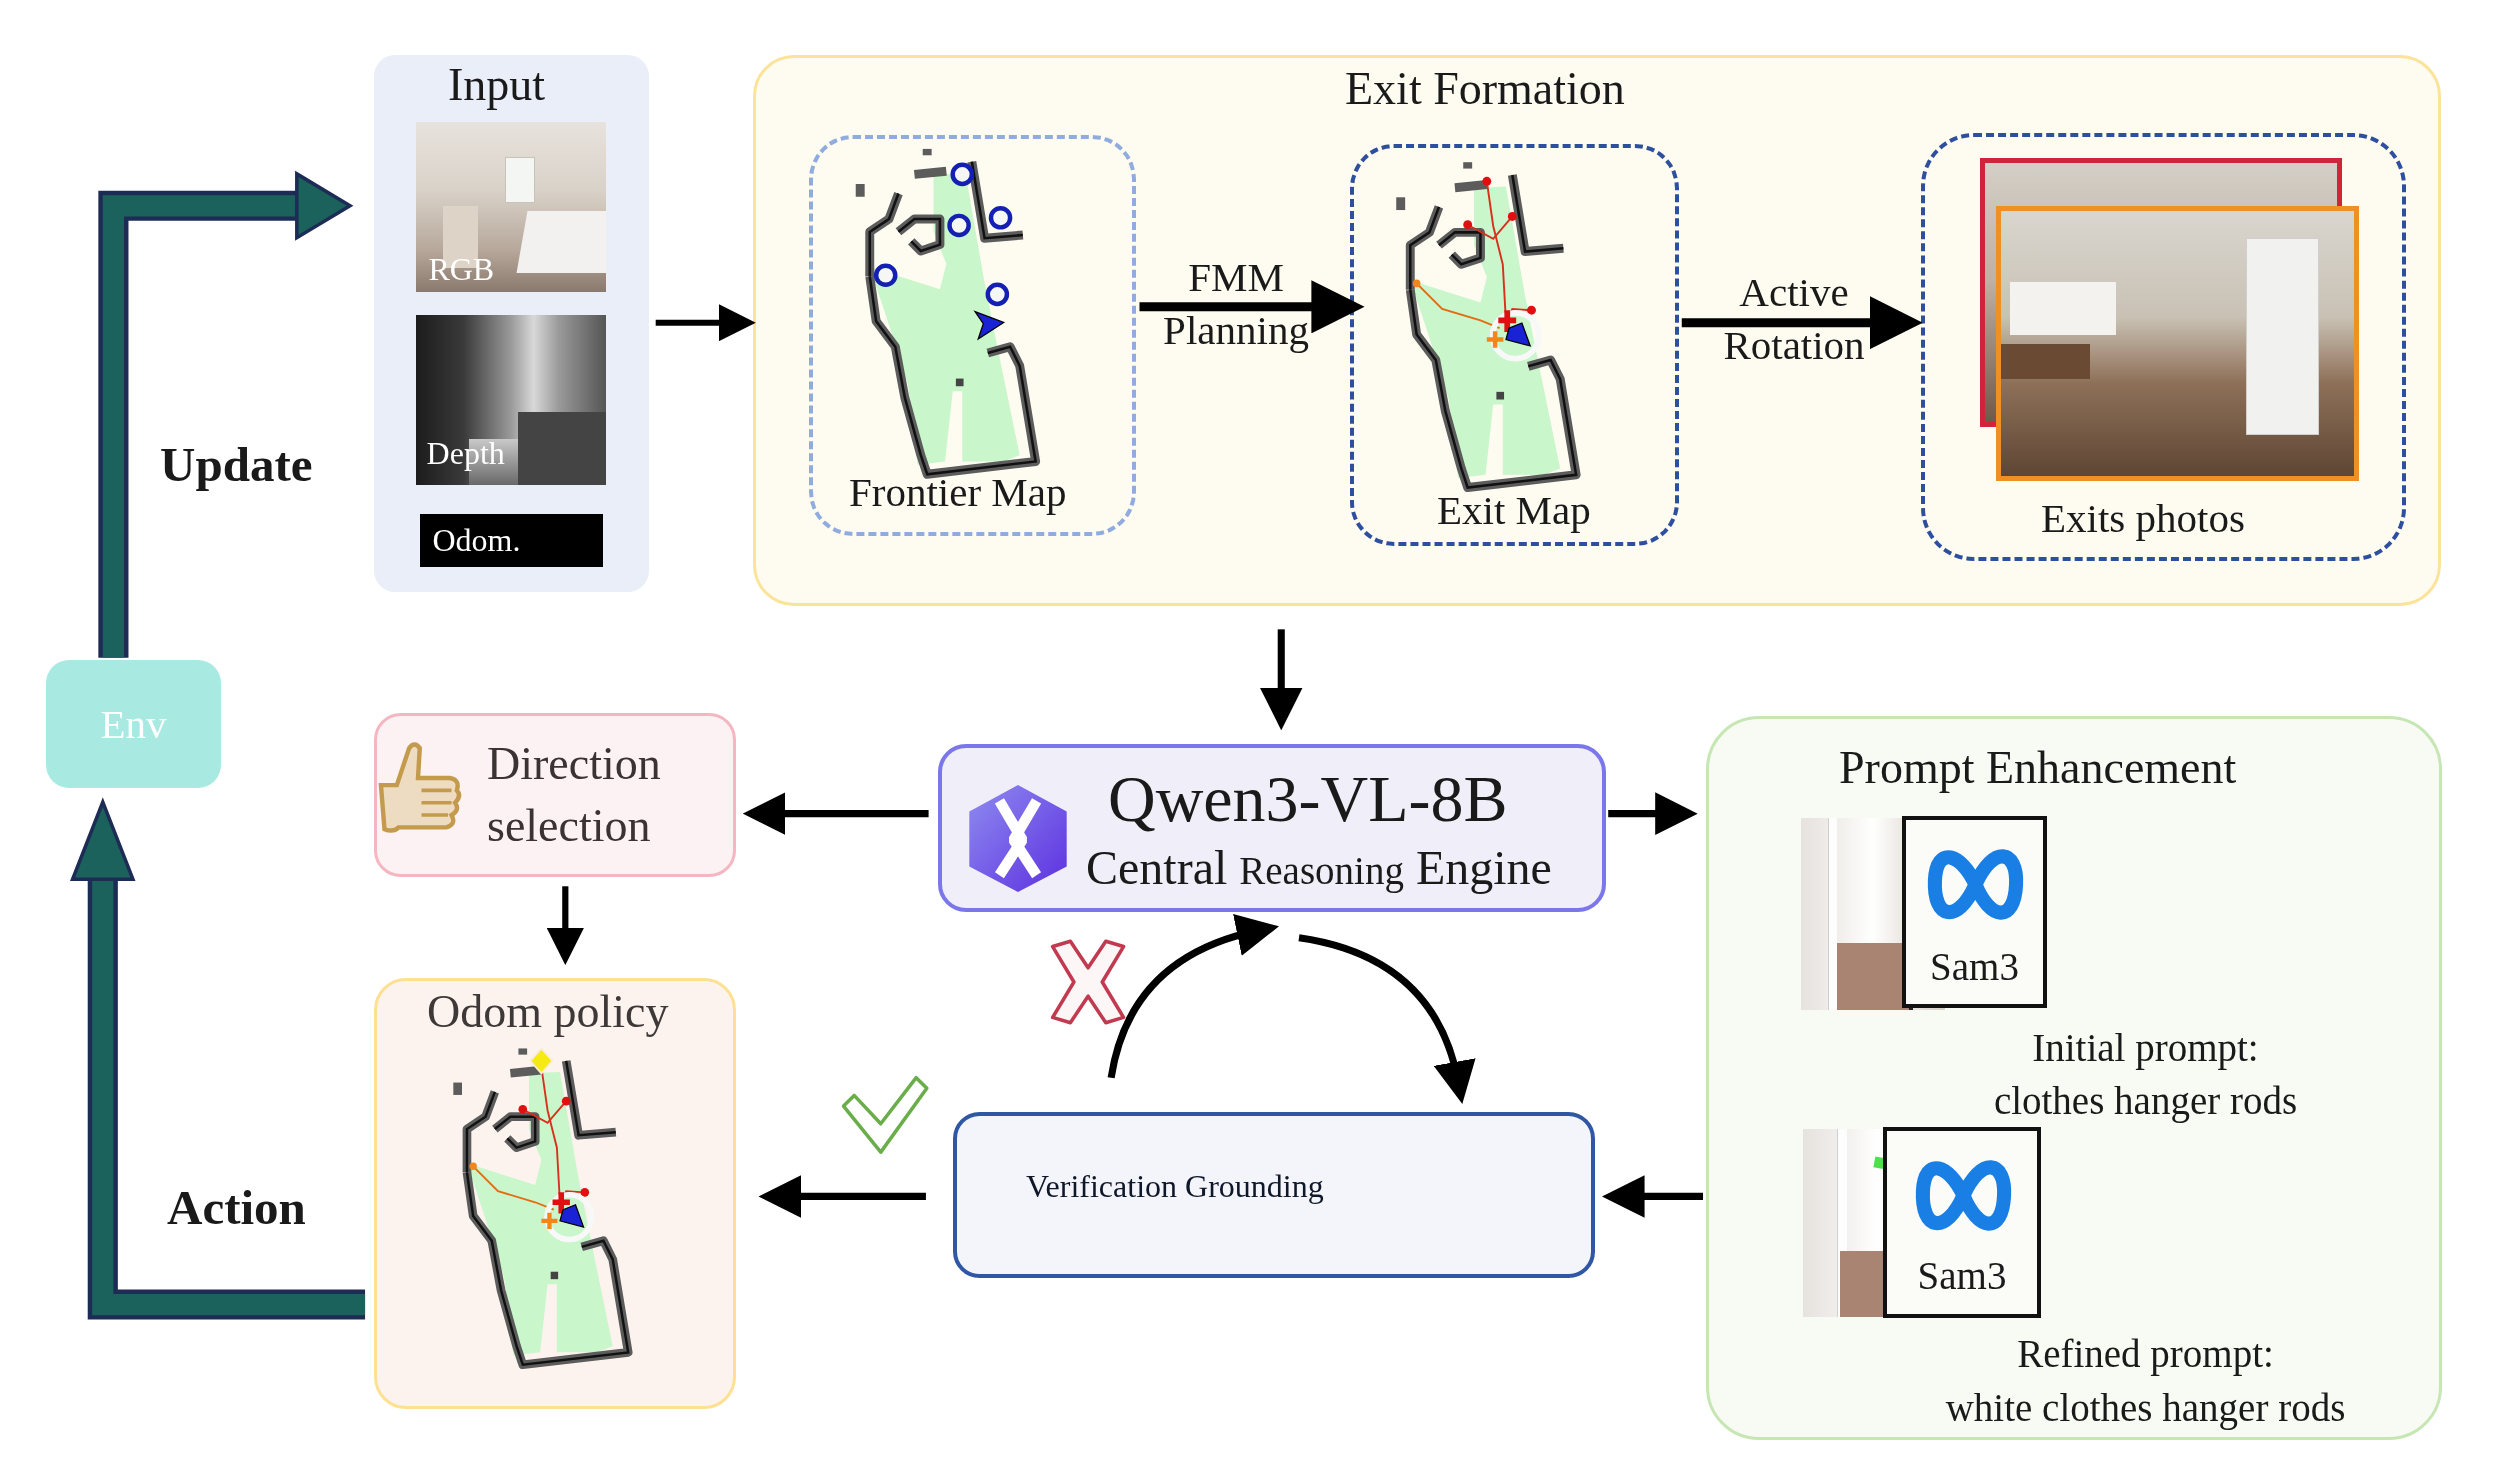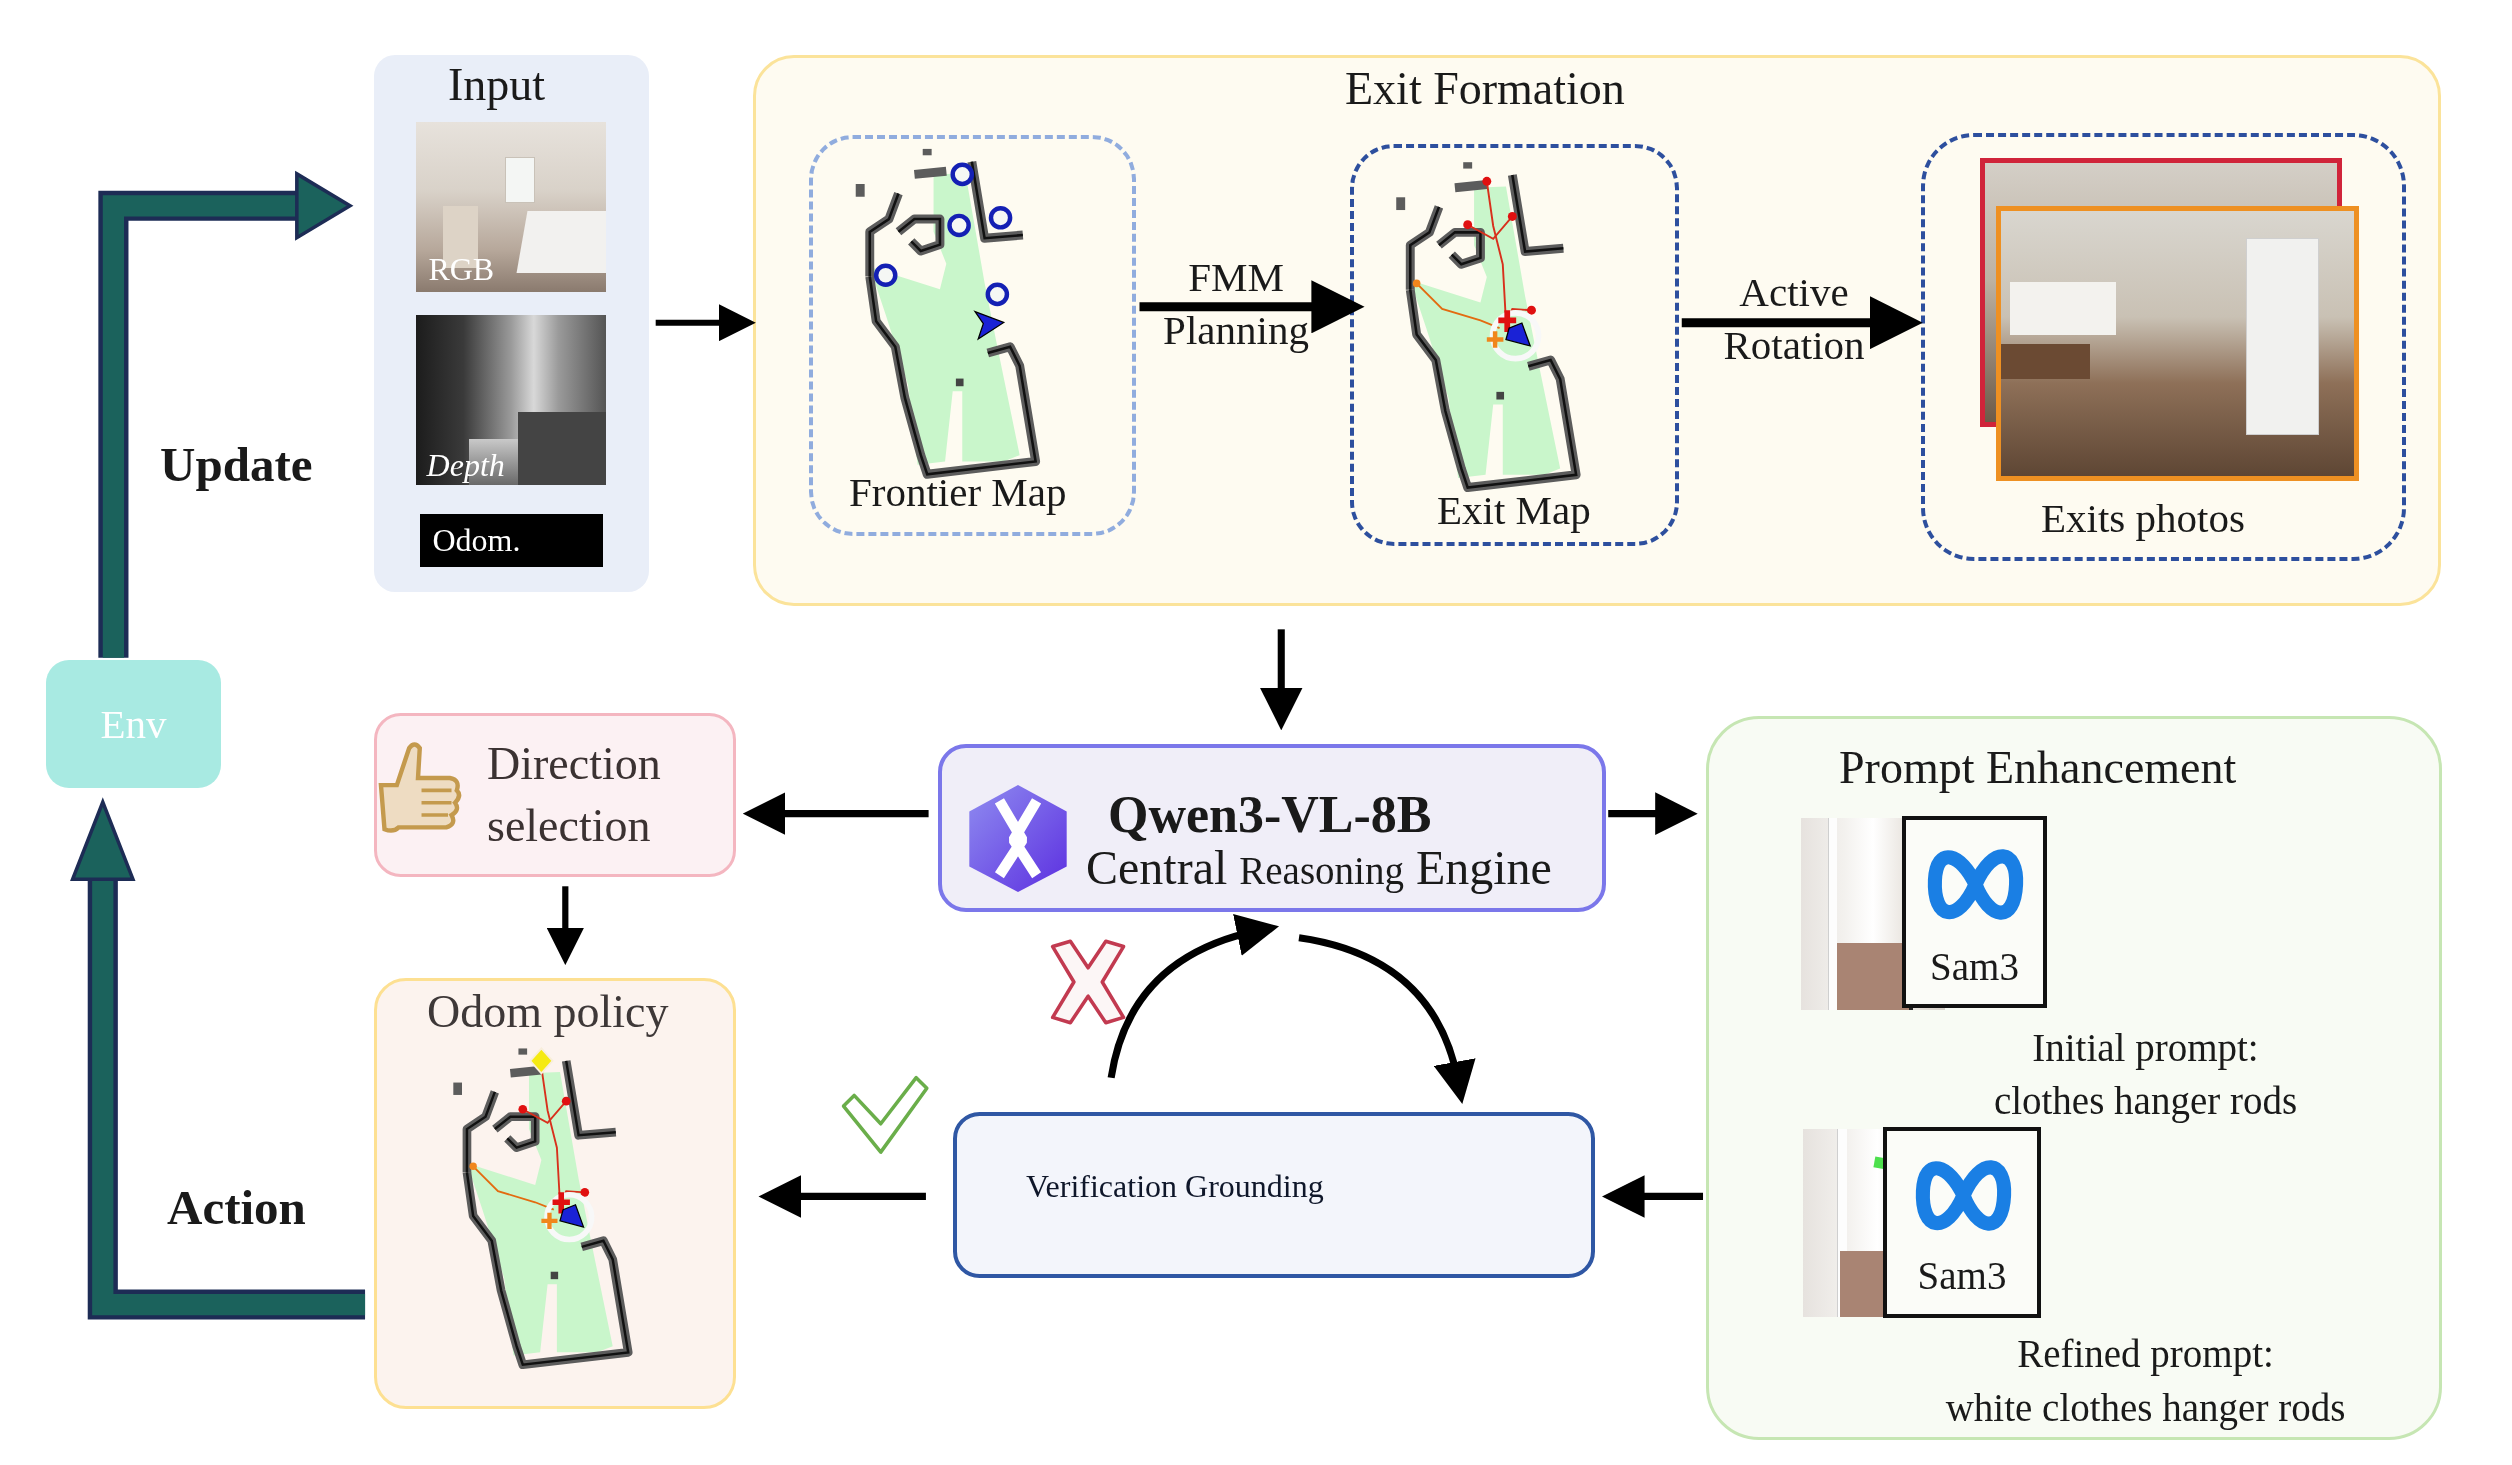--- a/index.html
+++ b/index.html
@@ -58,21 +58,21 @@
   #closet2 { left: 1803px; top: 1129px; width: 149px; height: 188px; }
   .rod-highlight { position:absolute; left: 71px; top: 32px; width: 53px; height: 10.6px; background: #4de04d; transform: rotate(10deg); }
   .sam-box { position: absolute; background: #fbfcf8; border: 4.4px solid #111; box-sizing: border-box; }
   #sam1 { left: 1902px; top: 816px; width: 145px; height: 192px; }
   #sam2 { left: 1883px; top: 1127px; width: 158px; height: 191px; }
   .sam-label { position:absolute; left:0; right:0; text-align:center; font-size: 39px; }
 
   .prompt-text { position:absolute; left: 1706px; width: 879px; text-align:center; font-size: 39px; line-height: 53px; }
 
   
-  #qwen-title { position:absolute; left: 1108px; top: 785px; font-size: 52px; font-weight: bold; white-space: nowrap; }
+  #qwen-title { position:absolute; left: 1108px; top: 761px; font-size: 66px; font-weight: normal; white-space: nowrap; }
   #qwen-sub { position:absolute; left: 1086px; top: 840px; font-size: 48px; white-space: nowrap; }
   #qwen-sub .small { font-size: 39px; }
 
   .action-word { position:absolute; font-size: 49px; font-weight: bold; }
 
   svg.overlay { position:absolute; left:0; top:0; width:2512px; height:1466px; pointer-events:none; }
 </style>
 </head>
 <body>
 
@@ -82,21 +82,21 @@
 <div class="photo" id="rgb-img">
   <div class="window"></div>
   <div class="dresser"></div>
   <div class="bed"></div>
   <div class="photo-label" style="left:12.4px; top:129px;">RGB</div>
 </div>
 
 <div class="photo" id="depth-img">
   <div class="floor"></div>
   <div class="bed"></div>
-  <div class="photo-label" style="left:10.6px; top:132px;font-style:italic;">Depth</div>
+  <div class="photo-label" style="left:10.6px; top:120px;">Depth</div>
 </div>
 
 <div class="abs" id="odom">Odom.</div>
 
 <div class="box" id="exit-formation"></div>
 <div class="title" style="left:1345px; top:62px;">Exit Formation</div>
 
 <div class="box" id="frontier-box"></div>
 <div class="label" style="left:849px; top:468px;">Frontier Map</div>
 

